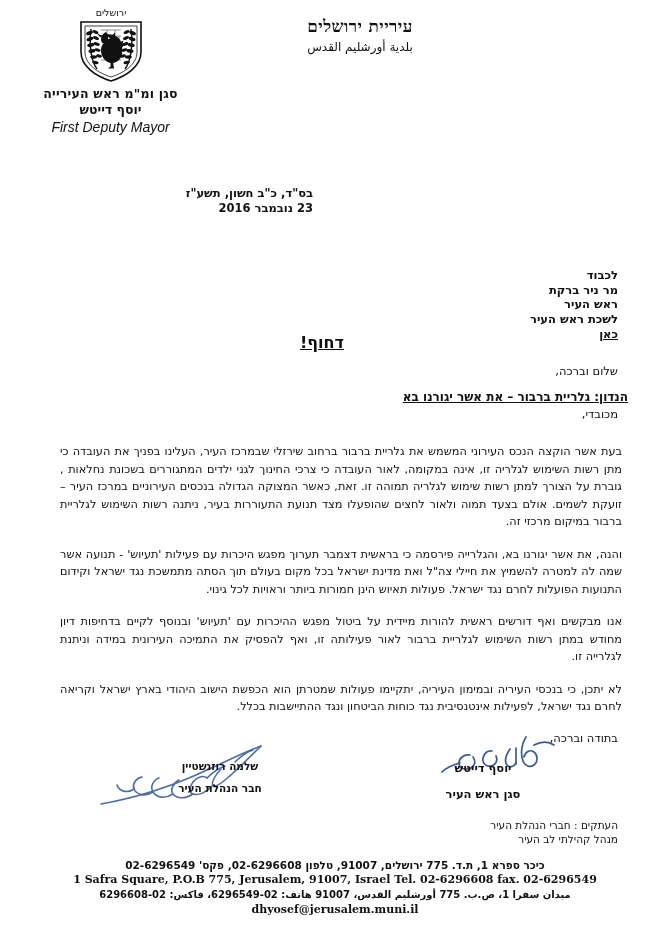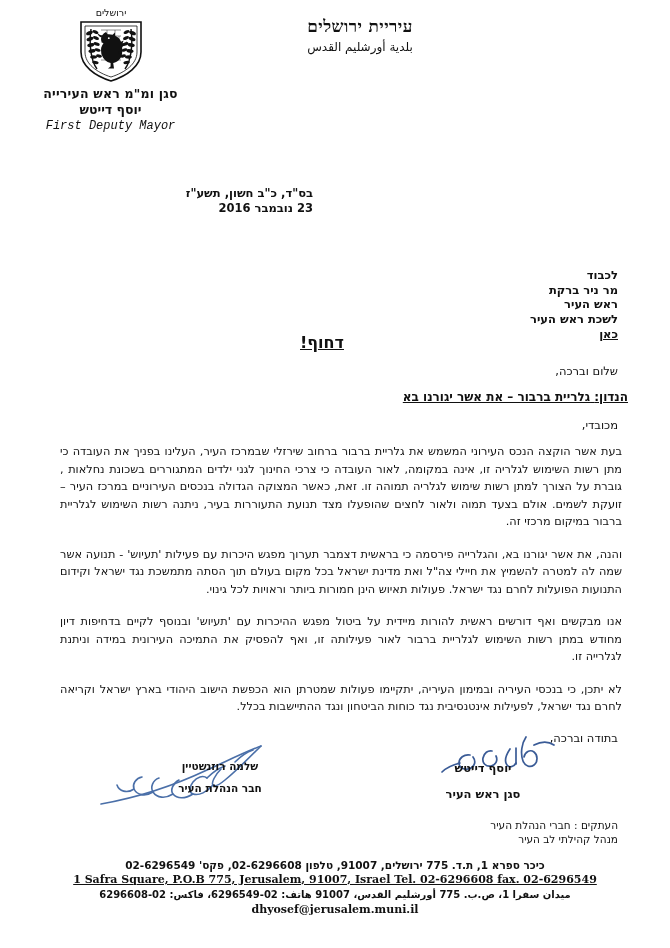--- a/index.html
+++ b/index.html
@@ -50,23 +50,23 @@
     letter-spacing: 0.2px;
   }
   .deputy-line2 {
     font-family: "DejaVu Sans", "Liberation Sans", sans-serif;
     font-weight: bold;
     font-size: 12.5px;
     direction: rtl;
     margin-top: 1px;
   }
   .deputy-line3 {
-    font-family: Liberation Mono, monospace;
+    font-family: Liberation Sans, sans-serif;
     font-style: italic;
-    font-size: 12px;
+    font-size: 14px;
     margin-top: 2px;
   }
 
   .masthead {
     position: absolute;
     left: 215px;
     top: 16px;
     width: 290px;
     text-align: center;
   }
@@ -152,21 +152,21 @@
     font-size: 12px;
     font-weight: bold;
     text-decoration: underline;
     white-space: nowrap;
   }
 
   
   .salutation {
     position: absolute;
     right: 52px;
-    top: 418px;
+    top: 407px;
     direction: rtl;
     font-size: 11.5px;
   }
 
   
   .body-text {
     position: absolute;
     left: 60px;
     right: 48px;
     top: 443px;
@@ -241,21 +241,20 @@
   .footer-he {
     font-family: "DejaVu Sans", "Liberation Sans", sans-serif;
     direction: rtl;
     font-size: 10.5px;
     line-height: 14px;
   }
   .footer-en {
     font-family: "DejaVu Serif", "Liberation Serif", serif;
     font-size: 11px;
     line-height: 15px;
-    text-decoration: underline;
   }
   .footer-ar {
     font-family: "DejaVu Sans", "Liberation Sans", sans-serif;
     direction: rtl;
     font-size: 10px;
     line-height: 15px;
   }
   .footer-mail {
     font-family: "DejaVu Serif", "Liberation Serif", serif;
     font-size: 11px;

